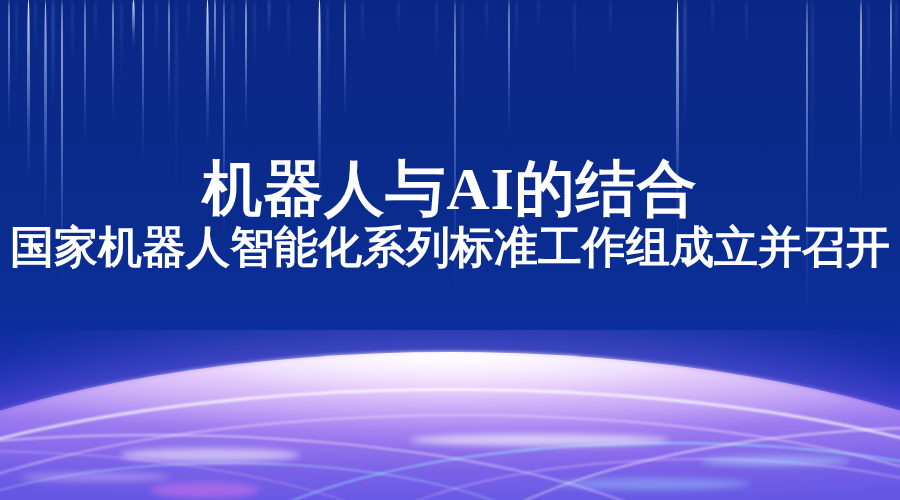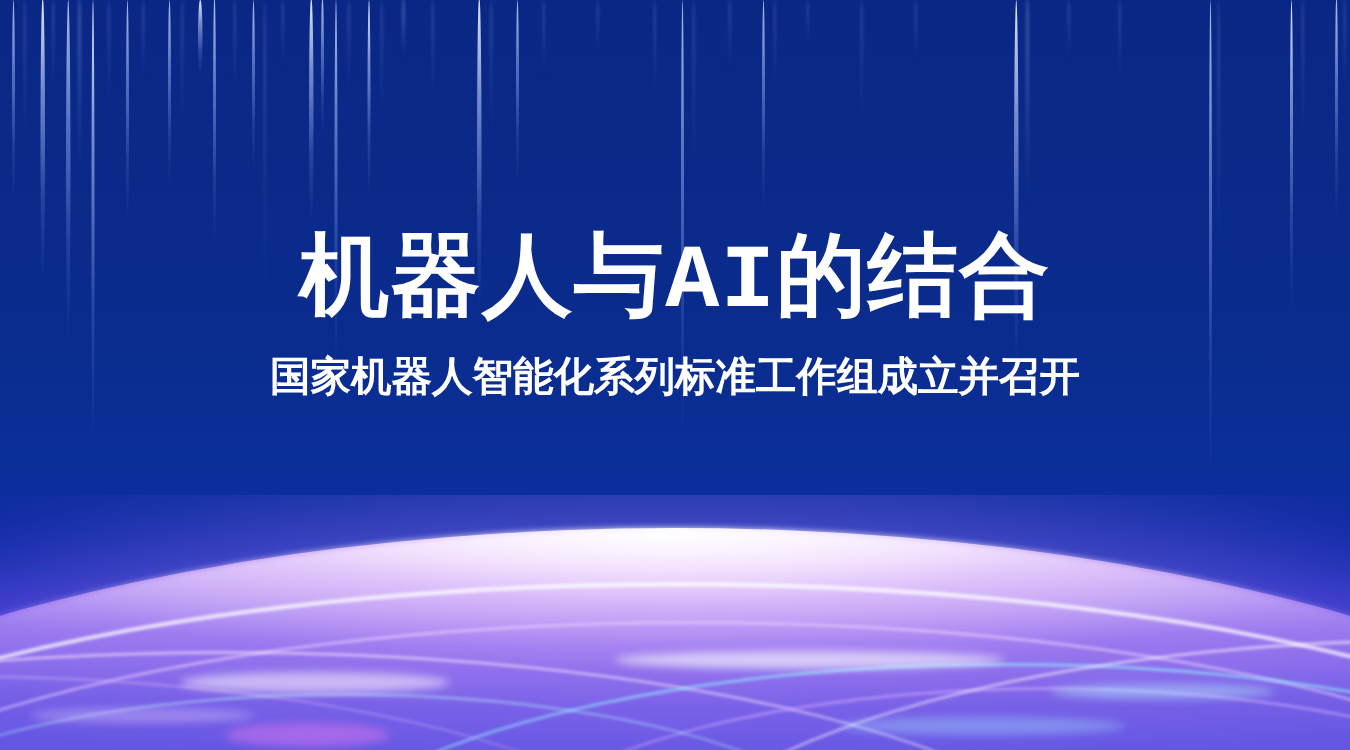--- a/index.html
+++ b/index.html
@@ -5,21 +5,21 @@
   html, body {
     margin: 0;
     padding: 0;
     background: #06134a;
   }
   #banner {
     position: relative;
     width: 900px;
     height: 500px;
     overflow: hidden;
-    font-family: Liberation Mono, monospace;
+    font-family: Liberation Serif, serif;
     background: linear-gradient(180deg,
         #0a2785 0%,
         #0a2a89 22%,
         #0a2c8e 45%,
         #0b2f99 62%,
         #1028ad 76%,
         #2420c9 86%,
         #3a2ad8 92%,
         #4a31dd 96%,
         #3b2fd0 100%);
@@ -135,23 +135,23 @@
   .title {
     margin-top: 158px;
     color: #ffffff;
     font-size: 60px;
     font-weight: bold;
     letter-spacing: 1px;
     line-height: 1.06;
     white-space: nowrap;
   }
   .subtitle {
-    margin-top: 18px;
+    margin-top: 2px;
     color: #ffffff;
-    font-size: 27px;
+    font-size: 44px;
     font-weight: bold;
     letter-spacing: 0px;
     line-height: 1.1;
     white-space: nowrap;
   }
   .date {
     margin-top: 43px;
     color: #ffffff;
     font-size: 23px;
     font-weight: bold;

